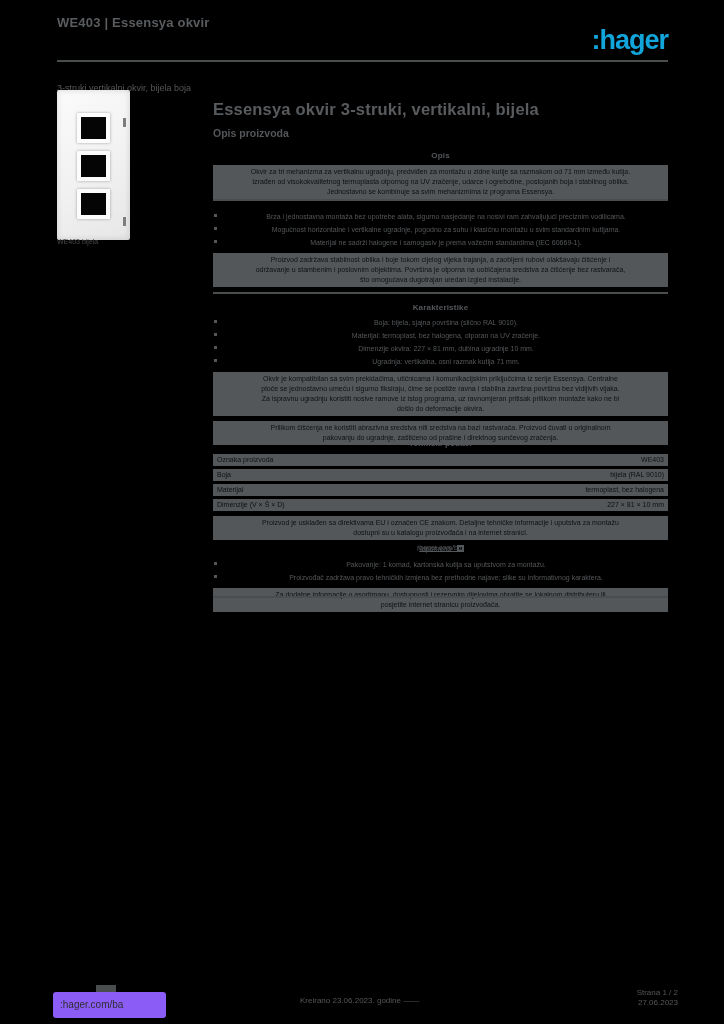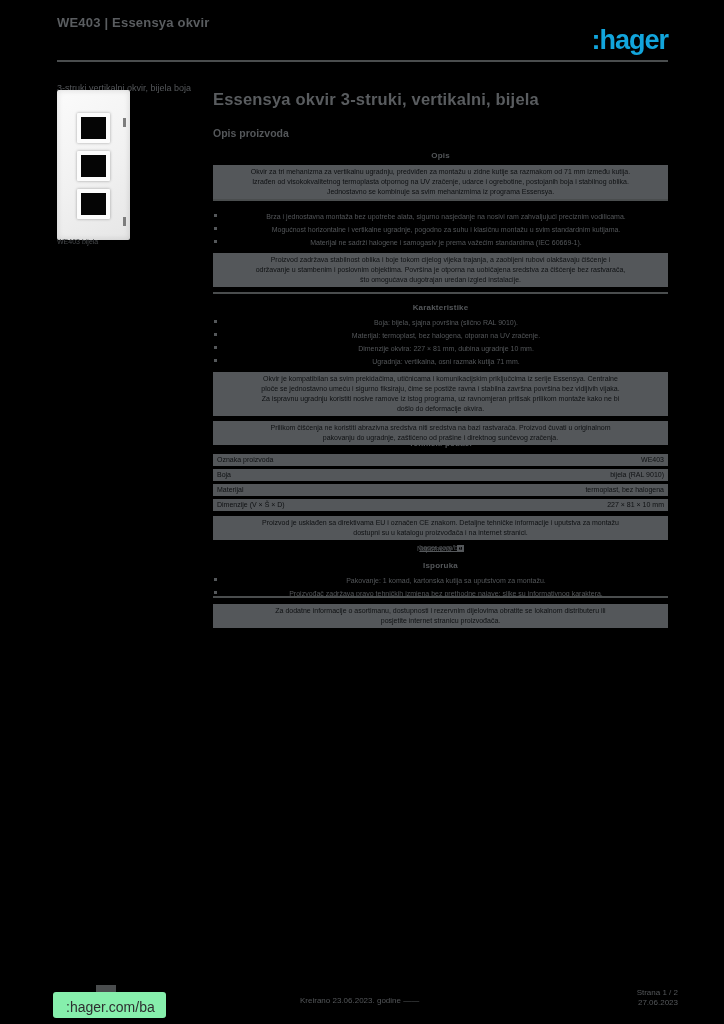--- a/index.html
+++ b/index.html
@@ -19,21 +19,21 @@
            box-shadow:inset 0 0 6px rgba(0,0,0,.14); }
   .win { position:absolute; left:20px; width:33px; height:30px; background:#050505;
          border:4px solid #fcfcfc; border-radius:1px; box-shadow:0 0 3px rgba(0,0,0,.35); }
   .win1{ top:23px; } .win2{ top:61px; } .win3{ top:99px; }
   .notch { position:absolute; right:4px; width:3px; height:9px; background:#7d7d7d; }
   .notch-t{ top:28px; } .notch-b{ bottom:14px; }
   .caption { left:57px; top:238px; font-size:7px; color:#45484b; }
 
   
   .col { left:213px; top:0; width:455px; height:1024px; }
-  .title    { position:absolute; top:90px; font-size:16.5px; font-weight:bold; color:#595c5f; letter-spacing:.2px; white-space:nowrap; }
+  .title    { position:absolute; top:100px; font-size:16.5px; font-weight:bold; color:#595c5f; letter-spacing:.2px; white-space:nowrap; }
   .subtitle { position:absolute; top:127px; font-size:10.5px; font-weight:bold; color:#54575a; }
   .sec { position:absolute; width:455px;text-align:center; }
   .sec-h { font-size:8px; font-weight:bold; color:#54575a; letter-spacing:.2px; }
   ul.blist { list-style:none; margin-top:5px; }
   ul.blist li { position:relative; padding-left:11px; font-size:7px; line-height:11px;
                 margin-bottom:2px; color:#54575a; white-space:nowrap; overflow:hidden; }
   ul.blist li::before { content:""; position:absolute; left:1px; top:3px; width:3px; height:3px; background:#54575a; }
   .gbox { background:#54575a; color:#0e1012; padding:2px 4px; margin-top:5px; }
   .gbox div { font-size:7px; line-height:10px; white-space:nowrap; overflow:hidden; }
   .spec { margin-top:6px; }
@@ -42,22 +42,22 @@
   .note { margin-top:5px; font-size:7px; color:#54575a; }
   .note-ic { display:inline-block; width:7px; height:7px; border:2px solid #54575a; margin-left:6px; vertical-align:-1px; }
   .minilink { font-size:7px; color:#54575a; text-decoration:underline; cursor:pointer; }
   .rule { position:absolute; left:213px; width:455px; height:1.5px; background:#4a4d4e; }
   .r1{ top:199px; } .r2{ top:292px; } .r3{ top:596px; }
   .s0{ top:151px; } .s1{ top:206px; } .s2{ top:303px; } .s3{ top:439px; } .s4{ top:536px; }
   .s4 .sec-h { margin-top:7px; }
 
   
   .f-tab  { left:96px; top:985px; width:20px; height:8px; background:#4a4d4e; }
-  .f-site { left:53px; top:992px; width:113px; height:26px; background:#86efac; border-radius:3px;
-            font-size:14px; color:#2e2f30; padding:7px 0 0 13px; cursor:pointer; }
+  .f-site { left:53px; top:992px; width:113px; height:26px; background:#8b5cf6; border-radius:3px;
+            font-size:10px; color:#2e2f30; padding:7px 0 0 7px; cursor:pointer; }
   .f-center { left:300px; top:996px; font-size:8px; color:#54575a; white-space:nowrap; }
   .f-right  { right:46px; top:988px; text-align:right; font-size:8px; line-height:10px; color:#54575a; }
 </style>
 </head>
 <body>
 
 <div>
 
   <div class="abs hdr-ref">WE403 | Essensya okvir</div>
   <div class="abs hdr-desc">3-struki vertikalni okvir, bijela boja</div>
@@ -143,21 +143,20 @@
         <div>Proizvod je usklađen sa direktivama EU i označen CE znakom. Detaljne tehničke informacije i uputstva za montažu</div>
         <div>dostupni su u katalogu proizvođača i na internet stranici.</div>
       </div>
       <div class="note">
         <span>Napomena</span><span class="note-ic"></span>
       </div>
     </div>
 
     <div class="sec s4">
       <span class="minilink">hager.com/ba</span>
-      <div class="sec-h">Isporuka</div>
       <ul class="blist">
         <li>Pakovanje: 1 komad, kartonska kutija sa uputstvom za montažu.</li>
         <li>Proizvođač zadržava pravo tehničkih izmjena bez prethodne najave; slike su informativnog karaktera.</li>
       </ul>
       <div class="gbox">
         <div>Za dodatne informacije o asortimanu, dostupnosti i rezervnim dijelovima obratite se lokalnom distributeru ili</div>
         <div>posjetite internet stranicu proizvođača.</div>
       </div>
     </div>
 

